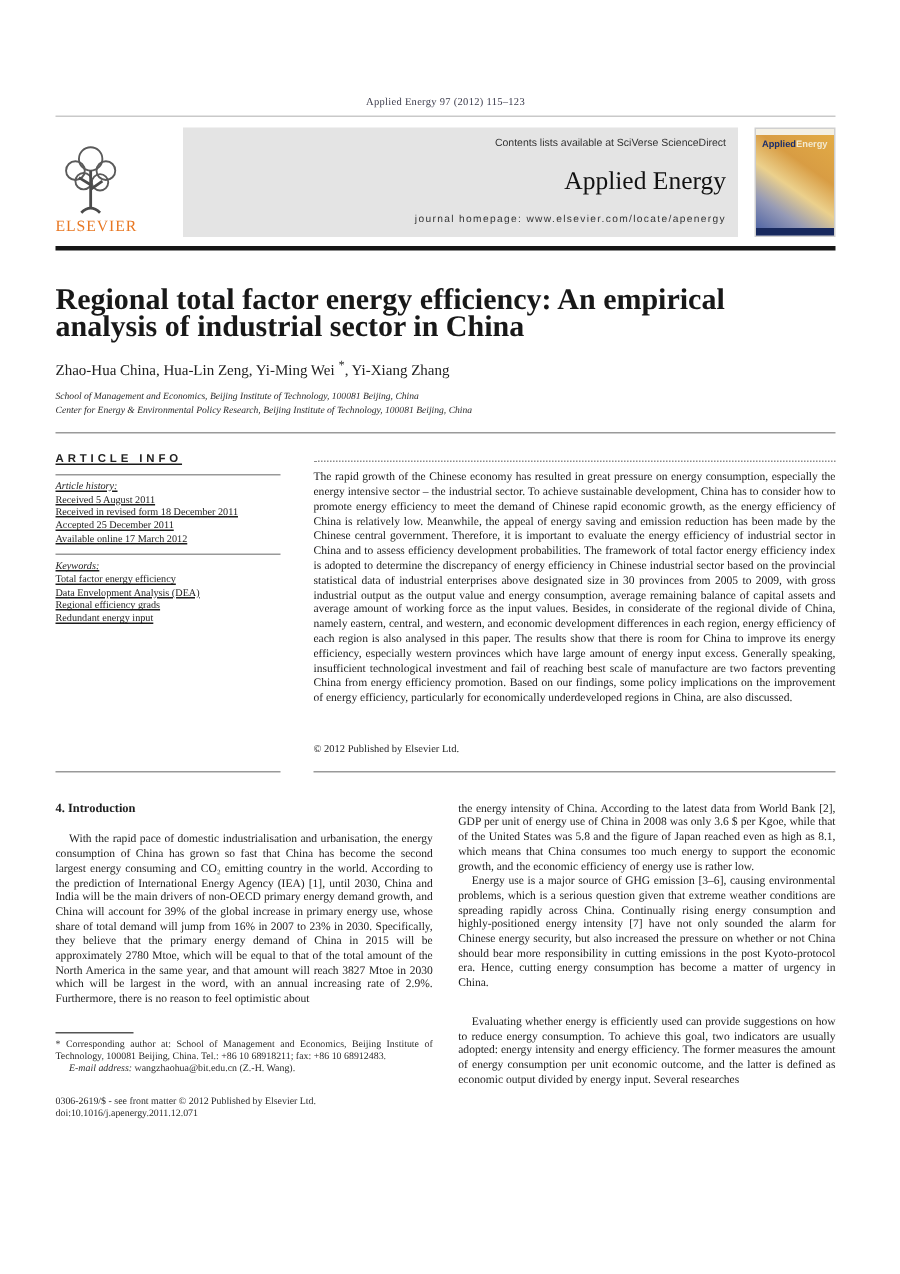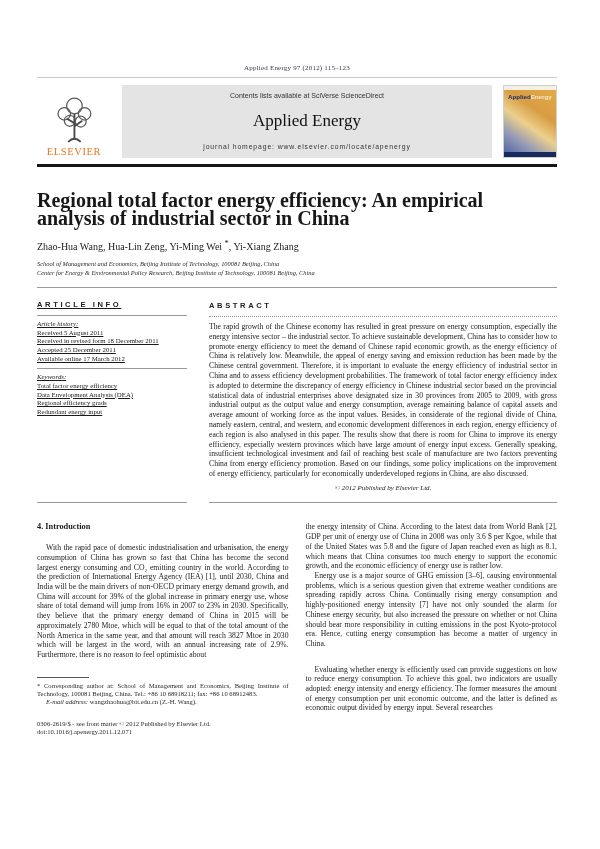--- a/index.html
+++ b/index.html
@@ -9,25 +9,25 @@
     font-family:"Liberation Serif", serif; color:#1b1b1b; margin:0 auto; position:relative;
   }
   .content { padding:0 43px 0 37px; }
 
   
   .journal-ref { text-align:center; font-size:7px; color:#3a3a4a; padding-top:64px; letter-spacing:0.2px; }
   .rule-light { border-top:1px solid #c9c9c9; margin-top:5px; }
 
   
   .header-row { display:flex; align-items:stretch; gap:11px; margin-top:7px; height:73px; }
-  .logo-block { width:74px; display:flex; flex-direction:column; align-items:center; justify-content:flex-end; padding-bottom:1px; }
+  .logo-block { width:74px; display:flex; flex-direction:column; align-items:flex-start; justify-content:flex-end; padding-bottom:1px; }
   .logo-tree { height:50px; display:block; }
   .logo-text { color:#e87722; font-size:10.5px; letter-spacing:0.6px; margin-top:1px; }
 
-  .journal-box { flex:1; background:#e4e4e4; text-align:center; display:flex; flex-direction:column; justify-content:space-between; padding:7px 8px 8px; }
+  .journal-box { flex:1; background:#e4e4e4; text-align:right; display:flex; flex-direction:column; justify-content:space-between; padding:7px 8px 8px; }
   .contents-line { font-size:7px; font-family:"Liberation Sans", sans-serif; color:#333; }
   .journal-name { font-size:17px; color:#111; }
   .homepage-line { font-size:6.8px; font-family:"Liberation Sans", sans-serif; letter-spacing:0.9px; color:#333; }
 
   .cover { width:54px; position:relative; border:1px solid #cfcfcf;
     background:
       linear-gradient(215deg, rgba(226,169,60,0.95) 0%, rgba(212,146,47,0.9) 35%, rgba(232,200,120,0.85) 55%, rgba(138,143,174,0.9) 75%, rgba(63,87,160,0.98) 100%);
   }
   .cover-topbar { position:absolute; top:0; left:0; right:0; height:4px; background:#f4f0e4; }
   .cover-title { position:absolute; top:7px; left:4px; font-size:6.2px; font-family:"Liberation Sans", sans-serif; font-weight:bold; white-space:nowrap; }
@@ -44,21 +44,21 @@
   .rule-mid { border-top:1px solid #9a9a9a; margin-top:10px; }
 
   
   .info-abs { display:grid; grid-template-columns:150px 1fr; column-gap:22px; margin-top:13px; }
   .col-head { font-size:7.6px; font-weight:bold; letter-spacing:2.6px; font-family:"Liberation Sans", sans-serif; color:#222; }
   .info-col { font-size:6.8px; line-height:8.7px; border-bottom:1px solid #999;text-decoration:underline; }
   .info-rule { border-top:1px solid #999; margin:5px 0 4px; }
   .info-label { font-style:italic; }
   .abs-col { font-size:7.7px; line-height:9.8px; text-align:justify; border-bottom:1px solid #999; padding-bottom:9px; }
   .abs-rule { border-top:1px dotted #8a8a8a; margin:5px 0 5px; }
-  .copyright { text-align:center; margin-top:5px; font-size:7px;font-style:italic; }
+  .copyright { text-align:left; margin-top:25px; font-size:7px; }
 
   
   .body-cols { display:grid; grid-template-columns:1fr 1fr; column-gap:17px; margin-top:19px; font-size:7.7px; line-height:9.7px; text-align:justify; color:#1c1c1c; }
   .section-head { font-size:8.3px; font-weight:bold; margin-bottom:11px; }
   .para { text-indent:9px; }
   .para + .para { margin-top:16px; }
 
   .footnote { margin-top:17px; font-size:6.6px; line-height:8.3px; text-align:justify; color:#2a2a2a; }
   .footnote-rule { width:52px; border-top:1px solid #555; margin-bottom:4px; }
   .fn-email { text-indent:9px; }
@@ -105,21 +105,21 @@
         <div class="cover-topbar"></div>
         <div class="cover-title"><span class="a">Applied</span><span class="b">Energy</span></div>
         <div class="cover-band"></div>
       </div>
     </div>
 
     <div class="rule-black"></div>
 
     <h1 class="title">Regional total factor energy efficiency: An empirical analysis of industrial sector in China</h1>
 
-    <div class="authors"><span>Zhao-Hua Wang, Hua-Lin Zeng, Yi-Ming Wei</span>&nbsp;<sup>*</sup><span>, Yi-Xiang Zhang</span></div>
+    <div class="authors"><span>Zhao-Hua China, Hua-Lin Zeng, Yi-Ming Wei</span>&nbsp;<sup>*</sup><span>, Yi-Xiang Zhang</span></div>
 
     <div class="affiliations">
       <div>School of Management and Economics, Beijing Institute of Technology, 100081 Beijing, China</div>
       <div>Center for Energy &amp; Environmental Policy Research, Beijing Institute of Technology, 100081 Beijing, China</div>
     </div>
 
     <div class="rule-mid"></div>
 
     <div class="info-abs">
       <div class="info-col">
@@ -132,21 +132,20 @@
         <div>Available online 17 March 2012</div>
         <div class="info-rule"></div>
         <div class="info-label">Keywords:</div>
         <div>Total factor energy efficiency</div>
         <div>Data Envelopment Analysis (DEA)</div>
         <div>Regional efficiency grads</div>
         <div>Redundant energy input</div>
       </div>
 
       <div class="abs-col">
-        <div class="col-head">ABSTRACT</div>
         <div class="abs-rule"></div>
         <div>The rapid growth of the Chinese economy has resulted in great pressure on energy consumption, especially the energy intensive sector – the industrial sector. To achieve sustainable development, China has to consider how to promote energy efficiency to meet the demand of Chinese rapid economic growth, as the energy efficiency of China is relatively low. Meanwhile, the appeal of energy saving and emission reduction has been made by the Chinese central government. Therefore, it is important to evaluate the energy efficiency of industrial sector in China and to assess efficiency development probabilities. The framework of total factor energy efficiency index is adopted to determine the discrepancy of energy efficiency in Chinese industrial sector based on the provincial statistical data of industrial enterprises above designated size in 30 provinces from 2005 to 2009, with gross industrial output as the output value and energy consumption, average remaining balance of capital assets and average amount of working force as the input values. Besides, in considerate of the regional divide of China, namely eastern, central, and western, and economic development differences in each region, energy efficiency of each region is also analysed in this paper. The results show that there is room for China to improve its energy efficiency, especially western provinces which have large amount of energy input excess. Generally speaking, insufficient technological investment and fail of reaching best scale of manufacture are two factors preventing China from energy efficiency promotion. Based on our findings, some policy implications on the improvement of energy efficiency, particularly for economically underdeveloped regions in China, are also discussed.</div>
         <div class="copyright">© 2012 Published by Elsevier Ltd.</div>
       </div>
     </div>
 
     <div class="body-cols">
       <div>
         <div class="section-head">4. Introduction</div>
         <p class="para">With the rapid pace of domestic industrialisation and urbanisation, the energy consumption of China has grown so fast that China has become the second largest energy consuming and CO₂ emitting country in the world. According to the prediction of International Energy Agency (IEA) [1], until 2030, China and India will be the main drivers of non-OECD primary energy demand growth, and China will account for 39% of the global increase in primary energy use, whose share of total demand will jump from 16% in 2007 to 23% in 2030. Specifically, they believe that the primary energy demand of China in 2015 will be approximately 2780 Mtoe, which will be equal to that of the total amount of the North America in the same year, and that amount will reach 3827 Mtoe in 2030 which will be largest in the word, with an annual increasing rate of 2.9%. Furthermore, there is no reason to feel optimistic about</p>

